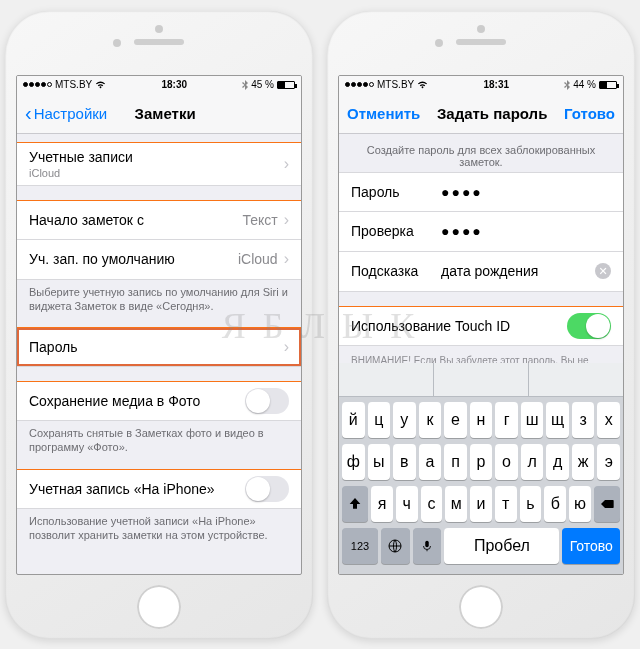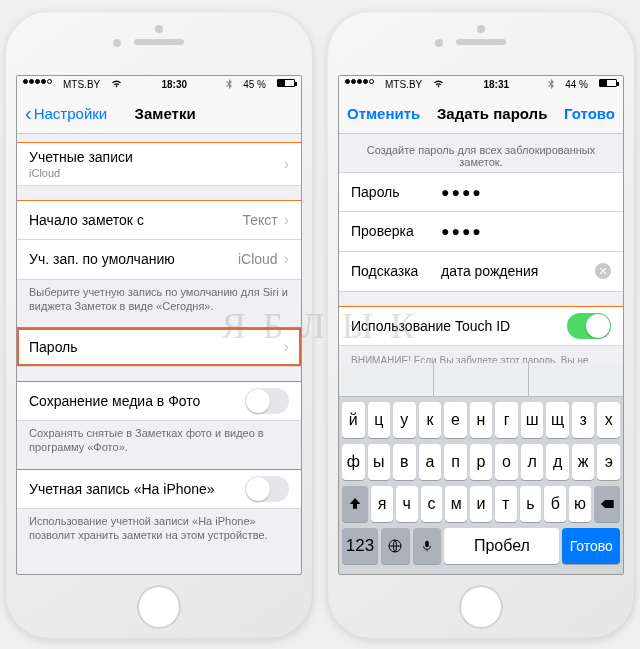--- a/index.html
+++ b/index.html
@@ -60,21 +60,21 @@
 
   
   .status {
     height: 18px;
     font-size: 10px;
     display: flex; align-items: center;
     padding: 0 6px;
     color: #000;
     background: #f7f7f8;
   }
-  .status .left, .status .right { display:flex; align-items:flex-start; gap:11px; }
+  .status .left, .status .right { display:flex; align-items:center; gap:3px; }
   .status .center { flex:1; text-align:center; font-weight:600; }
   .dots { display:flex; gap:1px; }
   .dots span { width:5px; height:5px; border-radius:50%; border:1px solid #000; }
   .dots span.fill { background:#000; } 
   .batt {
     width:18px; height:8px; border:1px solid #000; border-radius:1px; position:relative;
   }
   .batt::after{ content:""; position:absolute; right:-3px; top:2px; width:2px; height:4px; background:#000; }
   .batt i{ display:block; height:100%; background:#000; width:45%; }
 
@@ -157,21 +157,21 @@
   .krow{ display:flex; gap:3px; margin-bottom:6px; justify-content:center; }
   .key{
     flex:1; height:36px; background:#fff; border-radius:4px;
     box-shadow:0 1px 0 rgba(0,0,0,.25);
     display:flex;align-items:center;justify-content:center;
     font-size:16px; color:#000;
   }
   .key.shift svg, .key.bksp svg{ width:16px;height:16px; }
   .krow.bottom .key.space{ flex:3.2; font-size:16px;}
   .krow.bottom .key.done{ flex:1.6; background:#007aff; color:#fff; font-size:14px;}
-  .krow.bottom .key.num{ flex:1; font-size:17px; background:#acb2bc;}
+  .krow.bottom .key.num{ flex:1; font-size:11px; background:#acb2bc;}
   .krow.bottom .key.globe,.krow.bottom .key.mic{ flex:0.8; background:#acb2bc;}
   .key.shift, .key.bksp { flex:1.2; background:#acb2bc;}
 
   
   .watermark{
     position:absolute; top:305px; left:0; right:0; text-align:center;
     font-size:36px; letter-spacing:4px; color:rgba(130,130,130,.25);
     font-family: Georgia, serif; pointer-events:none;
   }
 </style>

